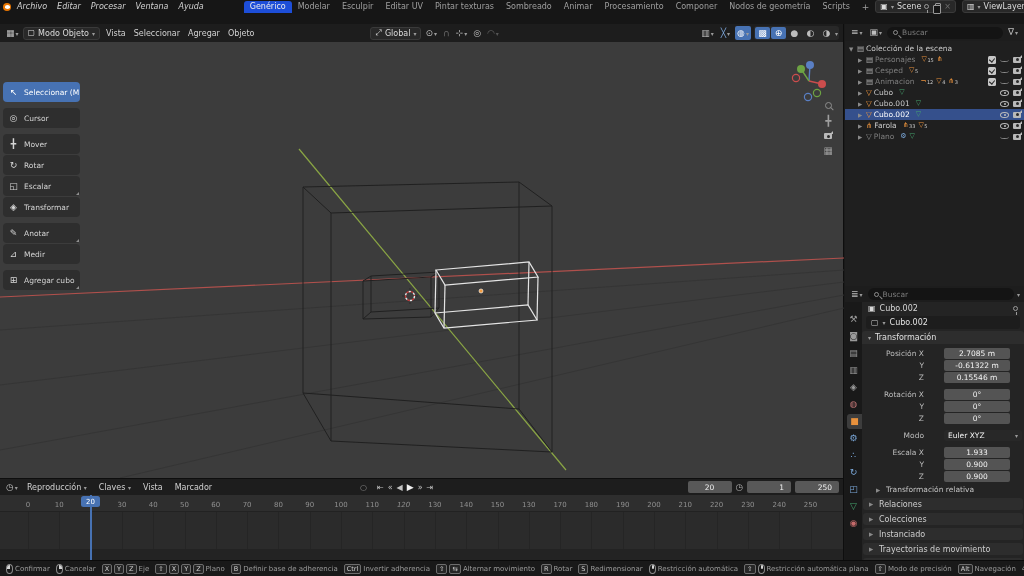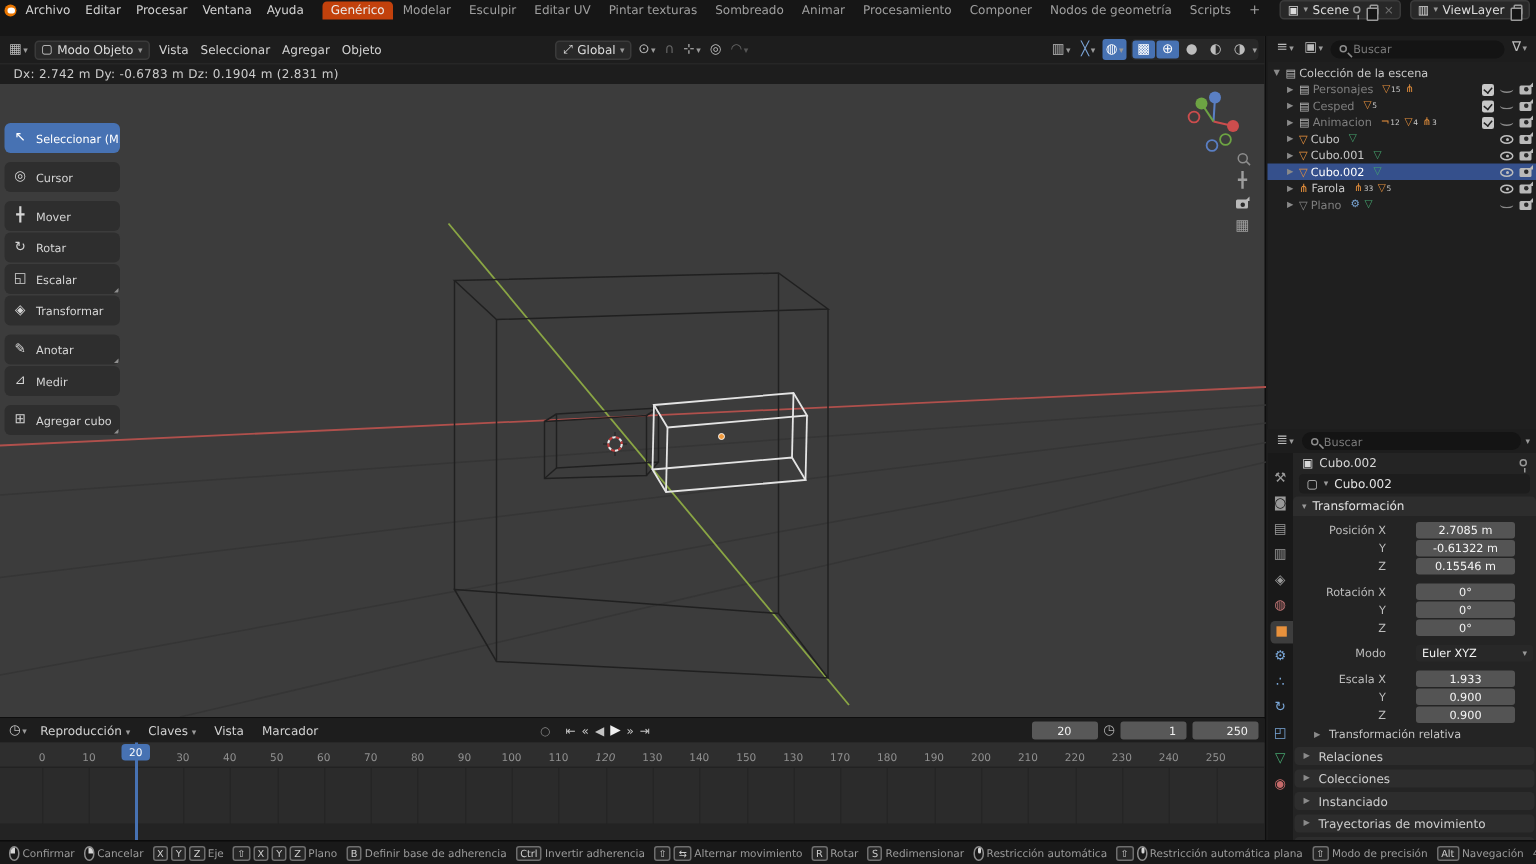--- a/index.html
+++ b/index.html
@@ -8,21 +8,21 @@
        font-family:"DejaVu Sans",sans-serif;color:#c8c8c8;font-size:9px;}
 
   
   .topbar{position:absolute;left:0;top:0;width:1024px;height:24px;background:#161616;}
   .title-row{height:11px;display:flex;align-items:center;gap:4px;padding:1px 0 0 4px;
              font-size:7.5px;color:#b2b2b2;white-space:nowrap;}
   .menu-row{height:13px;display:flex;align-items:center;gap:1px;padding-left:3px;white-space:nowrap;}
   .menu-item{padding:0 5px;font-size:8px;color:#d2d2d2;}
   .ws-tabs{display:flex;align-items:flex-end;margin-left:6px;height:13px;}
   .ws-tab{padding:1px 6px 2px 6px;font-size:8px;color:#9f9f9f;border-radius:3px 3px 0 0;}
-  .ws-tab.active{background:#c2410c;color:#ececec;}
+  .ws-tab.active{background:#1d4ed8;color:#ececec;margin-left:28px;}
   .ws-add{color:#9f9f9f;padding:0 5px;font-size:9px;}
   .tb-right{margin-left:auto;display:flex;align-items:center;gap:6px;padding-right:4px;}
   .selector{display:flex;align-items:center;gap:3px;background:#282828;border:1px solid #3a3a3a;
             border-radius:3px;height:13px;padding:0 4px;font-size:8px;color:#dcdcdc;}
   .dd{font-size:6px;color:#9a9a9a;}
   .blender-logo{width:9px;height:9px;border-radius:50%;background:#ea7600;position:relative;flex:0 0 auto;}
   .blender-logo::after{content:"";position:absolute;left:2px;top:2.5px;width:5px;height:3.5px;
             background:#fff;border-radius:50%;}
 
   
@@ -154,21 +154,21 @@
   .version{margin-left:auto;color:#8d8d8d;font-size:7.5px;flex:0 0 auto;}
 </style>
 </head>
 <body>
 
 <div class="app">
 
   <div class="topbar">
     <div class="menu-row">
       <span class="blender-logo" style="width:8px;height:8px;"></span>
-      <span id="topbar-menus" style="display:flex;">
+      <span id="topbar-menus" style="display:flex;font-style:italic;">
           <span class="menu-item">Archivo</span>
           <span class="menu-item">Editar</span>
           <span class="menu-item">Procesar</span>
           <span class="menu-item">Ventana</span>
           <span class="menu-item">Ayuda</span>
         </span>
       <span class="ws-tabs" id="ws-tabs">
           <span class="ws-tab active">Genérico</span>
           <span class="ws-tab">Modelar</span>
           <span class="ws-tab">Esculpir</span>
@@ -268,23 +268,20 @@
             </span>
           <span class="shade-btn">
               <span class="glyph">◐</span>
             </span>
           <span class="shade-btn">
               <span class="glyph">◑</span>
             </span>
           <span class="dd">▾</span>
         </span>
       </span>
-    </div>
-    <div class="vp-opinfo">
-      <span>Dx: 2.742 m   Dy: -0.6783 m   Dz: 0.1904 m (2.831 m)</span>
     </div>
 
     <div class="vp-canvas">
       <svg width="844" height="422" viewBox="0 0 844 422">
 
         <g stroke="#353535" stroke-width="1">
           <line x1="0" y1="274" x2="844" y2="214"></line>
           <line x1="0" y1="329" x2="844" y2="226"></line>
           <line x1="0" y1="394" x2="844" y2="239"></line>
           <line x1="120" y1="422" x2="844" y2="252"></line>

